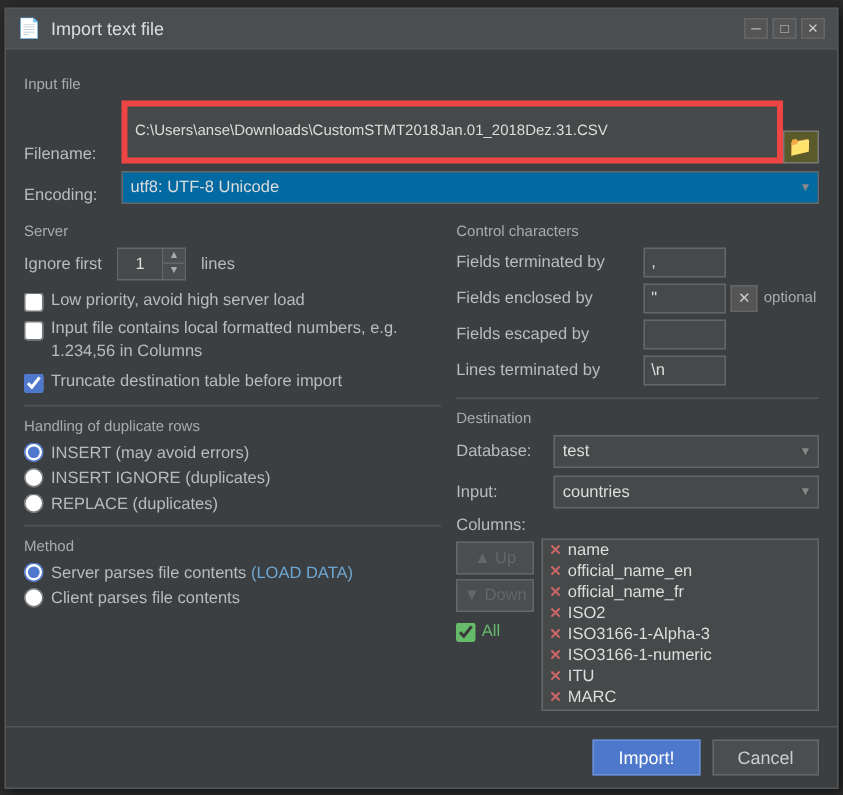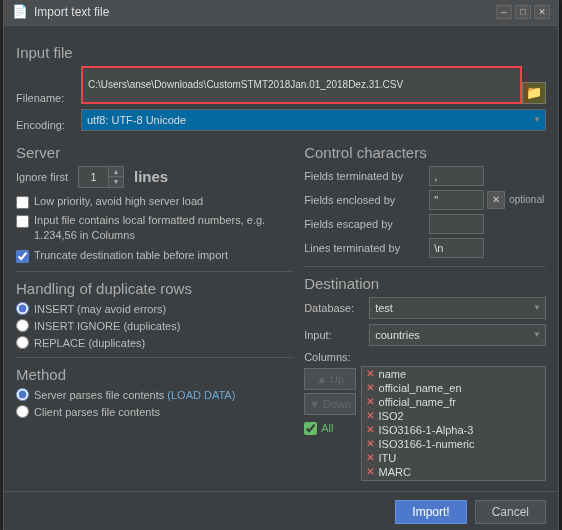--- a/index.html
+++ b/index.html
@@ -56,21 +56,21 @@
       display: flex;
       align-items: center;
       justify-content: center;
       cursor: pointer;
     }
     .dialog-body {
       padding: 10px 12px 10px 12px;
     }
     .section-label {
       color: #aaa;
-      font-size: 15px;
+      font-size: 10px;
       margin-bottom: 5px;
       margin-top: 8px;
     }
     .two-col {
       display: flex;
       gap: 10px;
     }
     .left-col {
       flex: 1.15;
     }
@@ -83,21 +83,21 @@
       margin-bottom: 5px;
     }
     .input-label {
       color: #bbb;
       min-width: 65px;
       font-size: 11px;
     }
     .text-input {
       flex: 1;
       background: #45494a;
-      border: 2px solid #ef4444;
+      border: 4px solid #ef4444;
       color: #ddd;
       padding: 17px 5px;
       font-size: 11px;
       height: 26px;
       outline: none;
     }
     .folder-btn {
       width: 24px;
       height: 22px;
       background: #5a5a2a;
@@ -433,21 +433,21 @@
 
         <div class="ignore-row">
           <span style="color:#bbb;font-size:11px;">Ignore first</span>
           <div class="spinner-container" style="margin: 0 5px;">
             <input type="text" class="spinner-val" value="1" style="">
             <div class="spinner-arrows">
               <button class="spin-up">▲</button>
               <button class="spin-down">▼</button>
             </div>
           </div>
-          <span style="color:#bbb;font-size:15px;font-weight:bold;">lines</span>
+          <span style="color:#bbb;font-size:11px;">lines</span>
         </div>
 
         <div class="checkbox-row">
           <input type="checkbox" id="low-priority" style="">
           <label class="checkbox-label" for="low-priority">Low priority, avoid high server load</label>
         </div>
         <div class="checkbox-row">
           <input type="checkbox" id="local-formatted" style="">
           <label class="checkbox-label" for="local-formatted">Input file contains local formatted numbers, e.g. 1.234,56 in Columns</label>
         </div>

